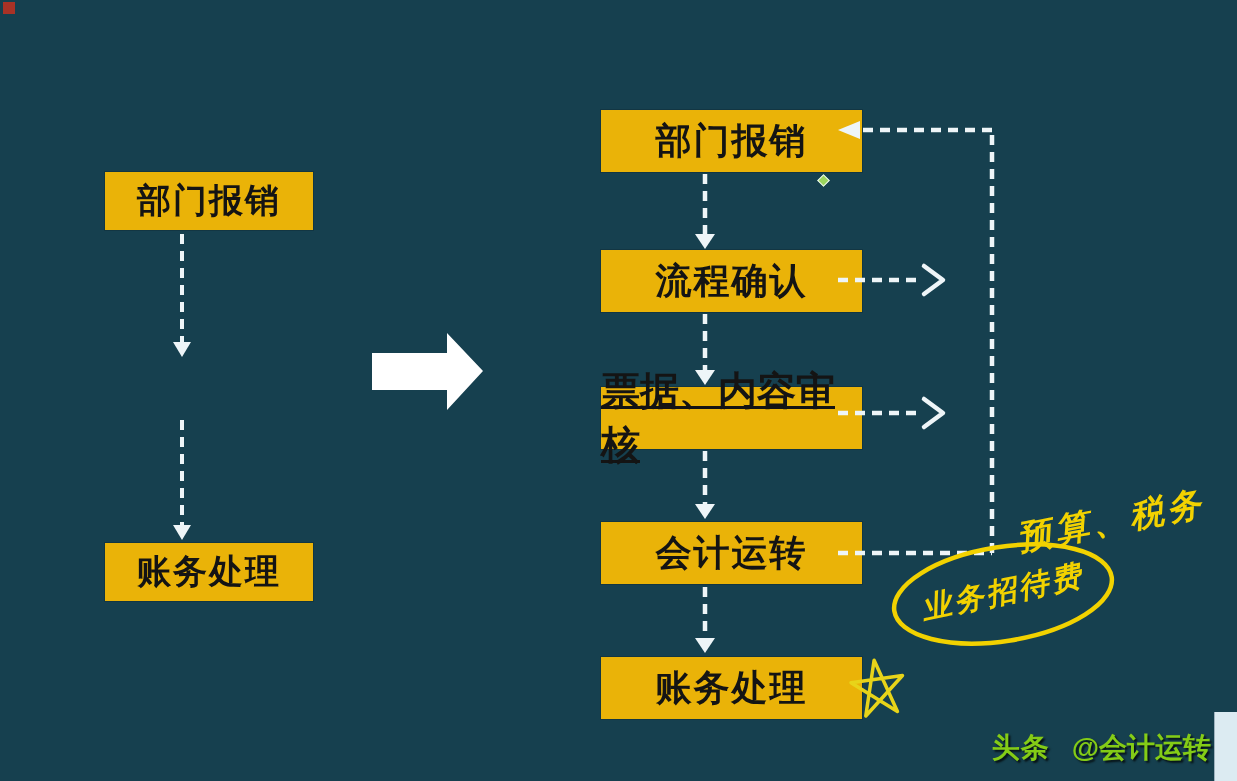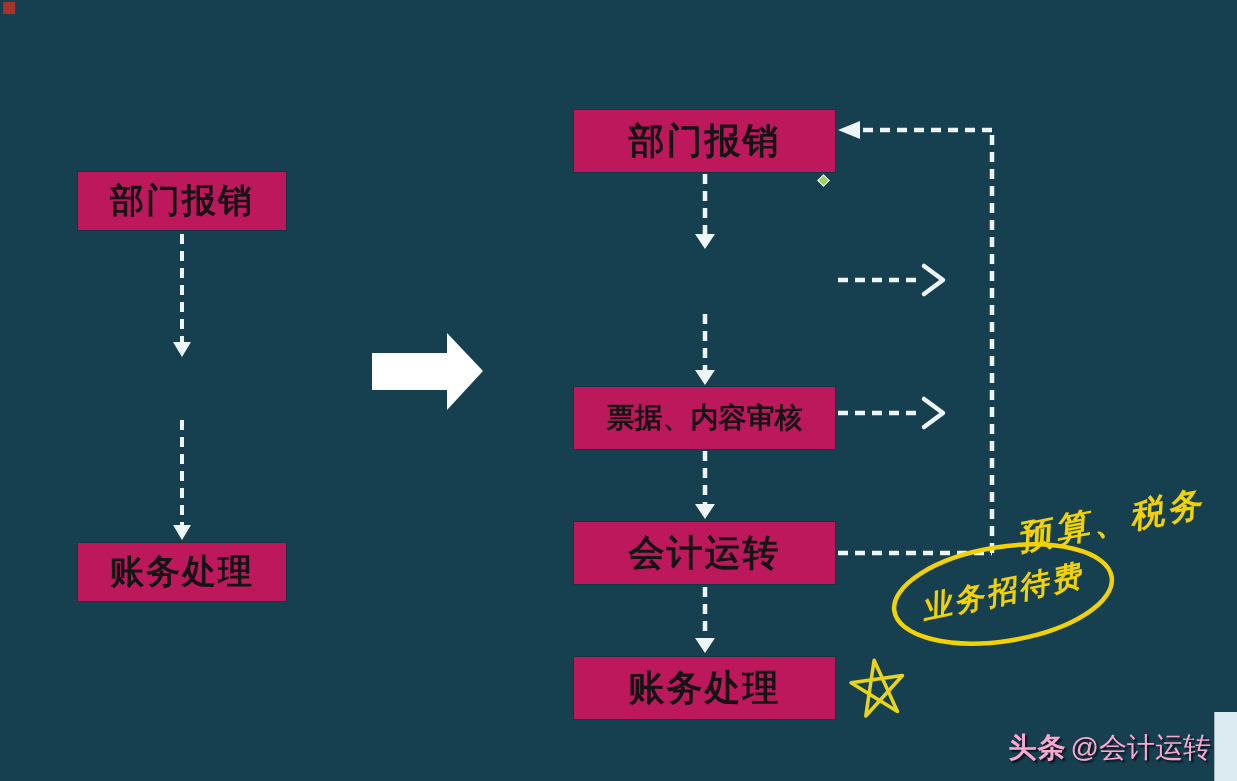--- a/index.html
+++ b/index.html
@@ -6,32 +6,33 @@
   body { font-family: "Liberation Sans", sans-serif; }
   .canvas {
     position: relative;
     width: 1237px;
     height: 781px;
     background: #16404f;
     overflow: hidden;
   }
   .flow-box {
     position: absolute;
-    background: #be185d;
+    background: #eab308;
     color: #141414;
     display: flex;
     align-items: center;
     justify-content: center;
     font-weight: 600;
     letter-spacing: 2px;
     box-shadow: 0 0 0 1px rgba(0,0,0,0.15);
+    margin-left: 27px;
   }
   .flow-box.left-col  { left: 78px;  width: 208px; height: 58px; font-size: 34px; }
   .flow-box.right-col { left: 574px; width: 261px; height: 62px; font-size: 36px; }
-  .flow-box.right-col.long { font-size: 28px; letter-spacing: 0; }
+  .flow-box.right-col.long { font-size: 39px; letter-spacing: 0; text-decoration: underline; }
   .svg-overlay {
     position: absolute;
     inset: 0;
     pointer-events: none;
   }
   .handwriting {
     position: absolute;
     color: #f2d200;
     font-style: italic;
     font-weight: 600;
@@ -45,30 +46,30 @@
   }
   .note-entertainment {
     left: 920px; top: 572px;
     font-size: 30px;
     letter-spacing: 3px;
     transform: rotate(-12deg);
   }
   .watermark {
     position: absolute;
     right: 26px; bottom: 14px;
-    color: #f9a8d4;
+    color: #84cc16;
     text-shadow: 2px 2px 2px rgba(0,0,0,0.75);
     font-size: 28px;
     display: flex;
     align-items: baseline;
-    gap: 4px;
+    gap: 22px;
     white-space: nowrap;
   }
   .watermark .brand { font-weight: bold; letter-spacing: 1px; }
-  .watermark .handle { font-weight: 400; }
+  .watermark .handle { font-weight: 700; }
   .corner-marker {
     position: absolute;
     left: 3px; top: 2px;
     width: 12px; height: 12px;
     background: #a93226;
   }
   .corner-panel {
     position: absolute;
     right: 0; bottom: 0;
     width: 22px; height: 69px;
@@ -89,20 +90,21 @@
 
 <div class="canvas">
 
   <div class="corner-marker"></div>
   <div class="cursor-dot"></div>
 
   <div class="flow-box left-col" style="top:172px">部门报销</div>
   <div class="flow-box left-col" style="top:543px">账务处理</div>
 
   <div class="flow-box right-col" style="top:110px">部门报销</div>
+  <div class="flow-box right-col" style="top:250px">流程确认</div>
   <div class="flow-box right-col long" style="top:387px">票据、内容审核</div>
   <div class="flow-box right-col" style="top:522px">会计运转</div>
   <div class="flow-box right-col" style="top:657px">账务处理</div>
 
   <svg class="svg-overlay" width="1237" height="781" viewBox="0 0 1237 781">
 
     <g>
       <line x1="182" y1="234" x2="182" y2="344" stroke="#eef5f8" stroke-width="4" stroke-dasharray="10 7"></line>
       <polygon points="173,342 191,342 182,357" fill="#eef5f8"></polygon>
     </g>

